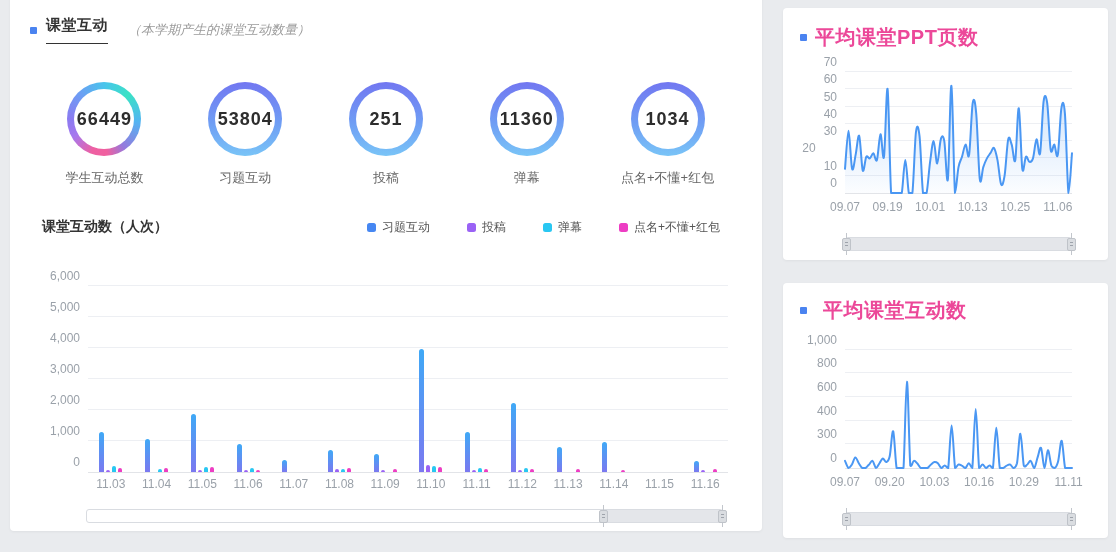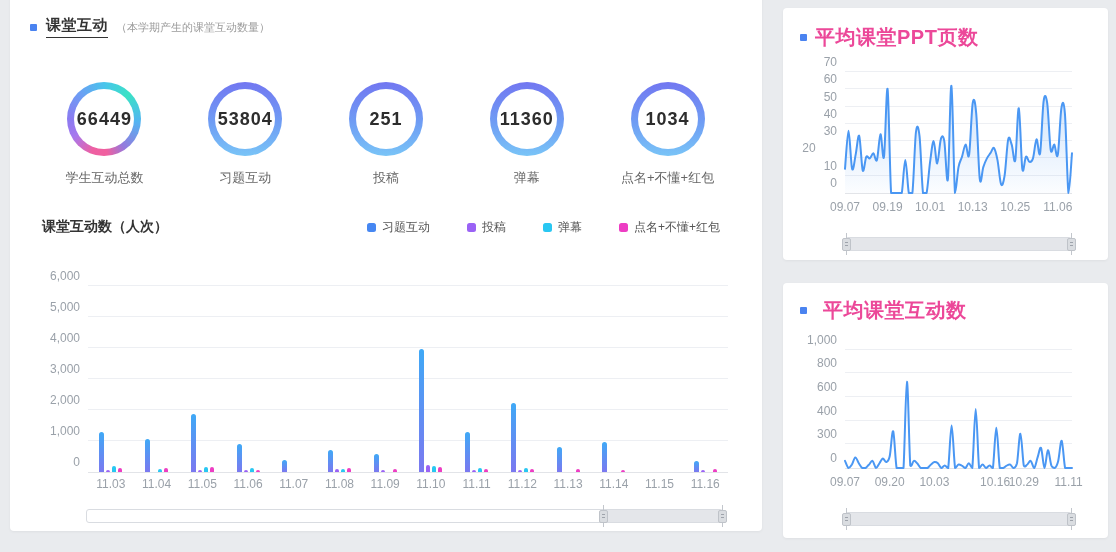--- a/index.html
+++ b/index.html
@@ -5,23 +5,23 @@
   html,body{margin:0;padding:0;}
   body{font-family:"Liberation Sans","DejaVu Sans",sans-serif;}
   #screen{position:relative;width:1116px;height:552px;background:#e9ebee;overflow:hidden;}
   .card{position:absolute;background:#fff;border-radius:4px;box-shadow:0 1px 3px rgba(0,0,0,0.05);}
   #left-card{left:10px;top:-4px;width:752px;height:535px;}
   #right-card-1{left:783px;top:8px;width:325px;height:252px;}
   #right-card-2{left:783px;top:283px;width:325px;height:255px;}
 
   .panel-header{position:absolute;display:flex;align-items:center;}
   .bullet{width:7px;height:7px;background:#4a83f0;border-radius:1px;flex:0 0 auto;}
-  .panel-title{font-size:15px;font-weight:bold;color:#333;margin-left:9px;border-bottom:1.5px solid #333;padding-bottom:2px;letter-spacing:0.5px;}
+  .panel-title{font-size:15px;font-weight:bold;color:#333;margin-left:9px;border-bottom:1.5px solid #333;padding-bottom:8px;letter-spacing:0.5px;}
   .panel-title-sm{font-size:20px;font-weight:bold;color:#ec4899;margin-left:8px;letter-spacing:0.5px;}
-  .panel-subtitle{font-size:11px;color:#9b9b9b;margin-left:8px;}
+  .panel-subtitle{font-size:13px;color:#9b9b9b;margin-left:20px;font-style:italic;}
 
   
   .stats-row{position:absolute;top:86px;left:24px;right:24px;display:flex;}
   .stat{flex:1;display:flex;flex-direction:column;align-items:center;}
   .ring{position:relative;width:74px;height:74px;border-radius:50%;display:flex;align-items:center;justify-content:center;}
   .ring::before{content:"";position:absolute;inset:7px;background:#fff;border-radius:50%;}
   .ring-blue{background:linear-gradient(180deg,#7277f1 0%,#6f9df4 55%,#79c4f7 100%);}
   .ring-multi{background:conic-gradient(from -90deg,#8b7bf1 0deg,#6d9df4 45deg,#49c4ec 90deg,#3ae2c5 135deg,#54b4f2 185deg,#9579dd 235deg,#f0609f 265deg,#ee60a2 290deg,#a678ee 330deg,#8b7bf1 360deg);}
   .stat-value{position:relative;z-index:1;font-size:18px;font-weight:bold;color:#2d2d2d;letter-spacing:1px;}
   .stat-label{margin-top:13px;font-size:13px;color:#666;}
@@ -322,21 +322,21 @@
         <div class="gridline" style="bottom: 118.269px;"></div>
         <div class="ytick" style="bottom: 121.269px;">1,000</div>
         <svg width="227" height="123" viewBox="0 0 227 123">
           <path d="M0.0,115.9C0.6,117.1 2.3,122.4 3.4,123.0C4.6,123.0 5.7,121.2 6.9,119.5C8.0,117.7 9.2,112.6 10.3,112.4C11.5,112.2 12.6,116.5 13.8,118.3C14.9,120.0 16.1,122.2 17.2,123.0C18.3,123.0 19.5,123.0 20.6,123.0C21.8,122.4 22.9,120.6 24.1,119.5C25.2,118.3 26.4,115.3 27.5,115.9C28.7,116.5 29.8,122.6 31.0,123.0C32.1,123.0 33.2,119.8 34.4,118.3C35.5,116.7 36.7,113.7 37.8,113.5C39.0,113.3 40.1,117.5 41.3,117.1C42.4,116.7 43.6,116.3 44.7,111.2C45.9,106.0 47.0,84.4 48.2,86.3C49.3,88.3 50.4,116.9 51.6,123.0C52.7,123.0 53.9,123.0 55.0,123.0C56.2,123.0 57.3,123.0 58.5,123.0C59.6,108.6 60.8,37.1 61.9,36.7C63.1,36.3 64.2,107.4 65.3,120.6C66.5,123.0 67.6,116.3 68.8,115.9C69.9,115.5 71.1,117.1 72.2,118.3C73.4,119.5 74.5,122.2 75.7,123.0C76.8,123.0 78.0,123.0 79.1,123.0C80.3,123.0 81.4,123.0 82.5,123.0C83.7,122.4 84.8,120.4 86.0,119.5C87.1,118.5 88.3,117.3 89.4,117.1C90.6,116.9 91.7,117.3 92.9,118.3C94.0,119.3 95.2,122.6 96.3,123.0C97.4,123.0 98.6,120.6 99.7,120.6C100.9,120.6 102.0,123.0 103.2,123.0C104.3,116.3 105.5,80.4 106.6,80.4C107.8,80.4 108.9,116.5 110.1,123.0C111.2,123.0 112.4,119.8 113.5,119.5C114.6,119.1 115.8,120.0 116.9,120.6C118.1,121.2 119.2,123.0 120.4,123.0C121.5,122.6 122.7,118.3 123.8,118.3C125.0,118.3 126.1,123.0 127.3,123.0C128.4,113.9 129.6,63.9 130.7,63.9C131.8,63.9 133.0,113.7 134.1,123.0C135.3,123.0 136.4,119.5 137.6,119.5C138.7,119.5 139.9,122.8 141.0,123.0C142.2,123.0 143.3,120.6 144.5,120.6C145.6,120.6 146.7,123.0 147.9,123.0C149.0,116.7 150.2,82.8 151.3,82.8C152.5,82.8 153.6,116.3 154.8,123.0C155.9,123.0 157.1,123.0 158.2,123.0C159.4,122.6 160.5,121.2 161.7,120.6C162.8,120.0 163.9,119.1 165.1,119.5C166.2,119.8 167.4,123.0 168.5,123.0C169.7,122.8 170.8,123.0 172.0,118.3C173.1,112.6 174.3,88.3 175.4,88.7C176.6,89.1 177.7,115.5 178.8,120.6C180.0,123.0 181.1,120.2 182.3,119.5C183.4,118.7 184.6,115.3 185.7,115.9C186.9,116.5 188.0,123.0 189.2,123.0C190.3,122.4 191.5,115.7 192.6,112.4C193.8,109.0 194.9,101.1 196.0,102.9C197.2,104.7 198.3,122.6 199.5,123.0C200.6,123.0 201.8,105.7 202.9,105.3C204.1,104.9 205.2,117.7 206.4,120.6C207.5,123.0 208.7,123.0 209.8,123.0C210.9,122.2 212.1,120.4 213.2,115.9C214.4,111.4 215.5,94.6 216.7,95.8C217.8,97.0 219.0,118.5 220.1,123.0C221.3,123.0 222.4,123.0 223.6,123.0C224.7,123.0 226.4,123.0 227.0,123.0" fill="none" stroke="#4a97f3" stroke-width="2" stroke-linejoin="round" stroke-linecap="round"></path>
         </svg>
       </div>
     <div class="lx-labels" id="line-x-2" style="left:62px;top:192px;width:227px;">
         <div class="lx" style="left: 0px;">09.07</div>
         <div class="lx" style="left: 44.7121px;">09.20</div>
         <div class="lx" style="left: 89.4242px;">10.03</div>
-        <div class="lx" style="left: 134.136px; margin-left: 16px;">10.16</div>
+        <div class="lx" style="left: 134.136px;">10.16</div>
         <div class="lx" style="left: 178.848px;">10.29</div>
         <div class="lx" style="left: 223.561px;">11.11</div>
       </div>
     <div class="dz" id="dz-2" style="left:62px;top:229px;width:227px;">
         <div class="dz-sel" style="left: 0%; width: 100%;"></div>
         <div class="dz-handle" style="left: 0%;">
           <div class="dz-grip"></div>
         </div>
         <div class="dz-handle" style="left: 100%;">
           <div class="dz-grip"></div>

